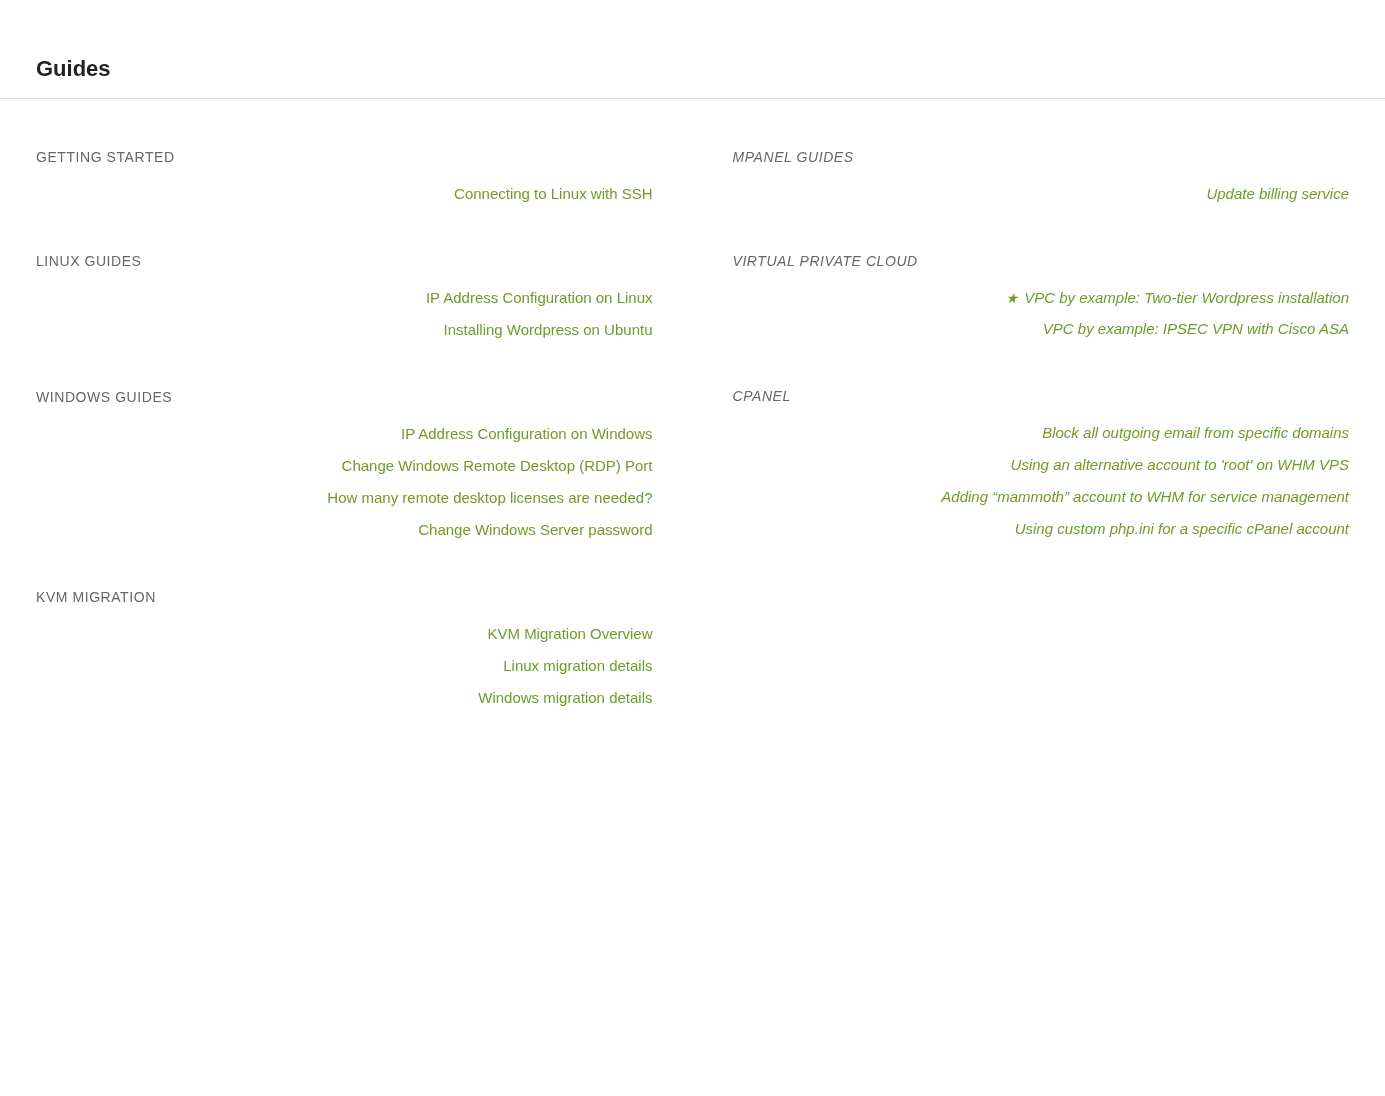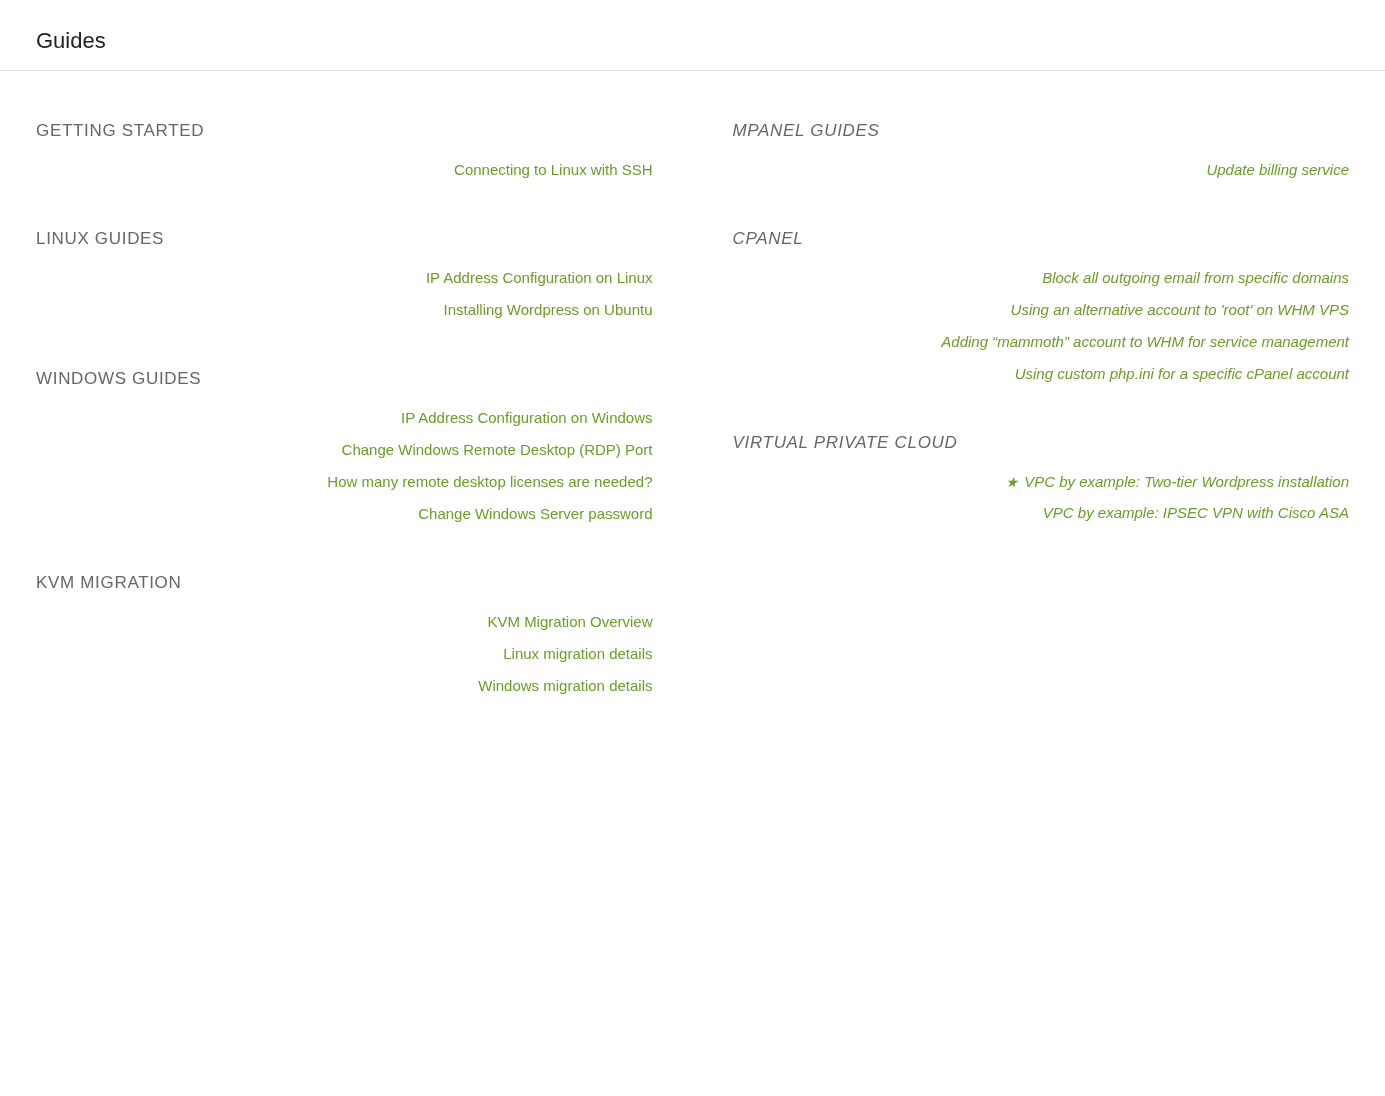--- a/index.html
+++ b/index.html
@@ -15,43 +15,44 @@
       width: 1385px;
       min-height: 1096px;
     }
 
     .page-header {
       padding: 28px 36px 16px 36px;
     }
 
     .page-title {
       font-size: 22px;
-      font-weight: normal;
+      font-weight: bold;
       color: #222;
+      margin-top: 28px;
     }
 
     .divider {
       border: none;
       border-top: 1px solid #ddd;
       margin: 0 0 0 0;
     }
 
     .content {
       padding: 30px 36px;
       display: grid;
       grid-template-columns: 1fr 1fr;
       gap: 0;
     }
 
     .section {
       padding: 20px 0 30px 0;
     }
 
     .section-title {
-      font-size: 17px;
+      font-size: 14px;
       font-weight: normal;
       color: #666;
       letter-spacing: 0.04em;
       text-transform: uppercase;
       margin-bottom: 20px;
     }
 
     .section-links {
       list-style: none;
       display: flex;
@@ -128,32 +129,32 @@
       </div>
     </div>
   <div class="right-col" id="right-col">
       <div class="section">
         <div class="section-title">MPANEL GUIDES</div>
         <ul class="section-links">
           <li><a href="#">Update billing service</a></li>
         </ul>
       </div>
       <div class="section">
-        <div class="section-title">CPANEL</div>
-        <ul class="section-links">
-          <li><a href="#">Block all outgoing email from specific domains</a></li>
-          <li><a href="#">Using an alternative account to 'root' on WHM VPS</a></li>
-          <li><a href="#">Adding “mammoth” account to WHM for service management</a></li>
-          <li><a href="#">Using custom php.ini for a specific cPanel account</a></li>
-        </ul>
-      </div>
-      <div class="section">
         <div class="section-title">VIRTUAL PRIVATE CLOUD</div>
         <ul class="section-links">
           <li><a href="#"><span class="featured-link">
                 <span class="star-icon">★</span>
                 <span>VPC by example: Two-tier Wordpress installation</span>
               </span></a></li>
           <li><a href="#">VPC by example: IPSEC VPN with Cisco ASA</a></li>
         </ul>
       </div>
+      <div class="section">
+        <div class="section-title">CPANEL</div>
+        <ul class="section-links">
+          <li><a href="#">Block all outgoing email from specific domains</a></li>
+          <li><a href="#">Using an alternative account to 'root' on WHM VPS</a></li>
+          <li><a href="#">Adding “mammoth” account to WHM for service management</a></li>
+          <li><a href="#">Using custom php.ini for a specific cPanel account</a></li>
+        </ul>
+      </div>
     </div>
 </div>
 
 </body></html>

